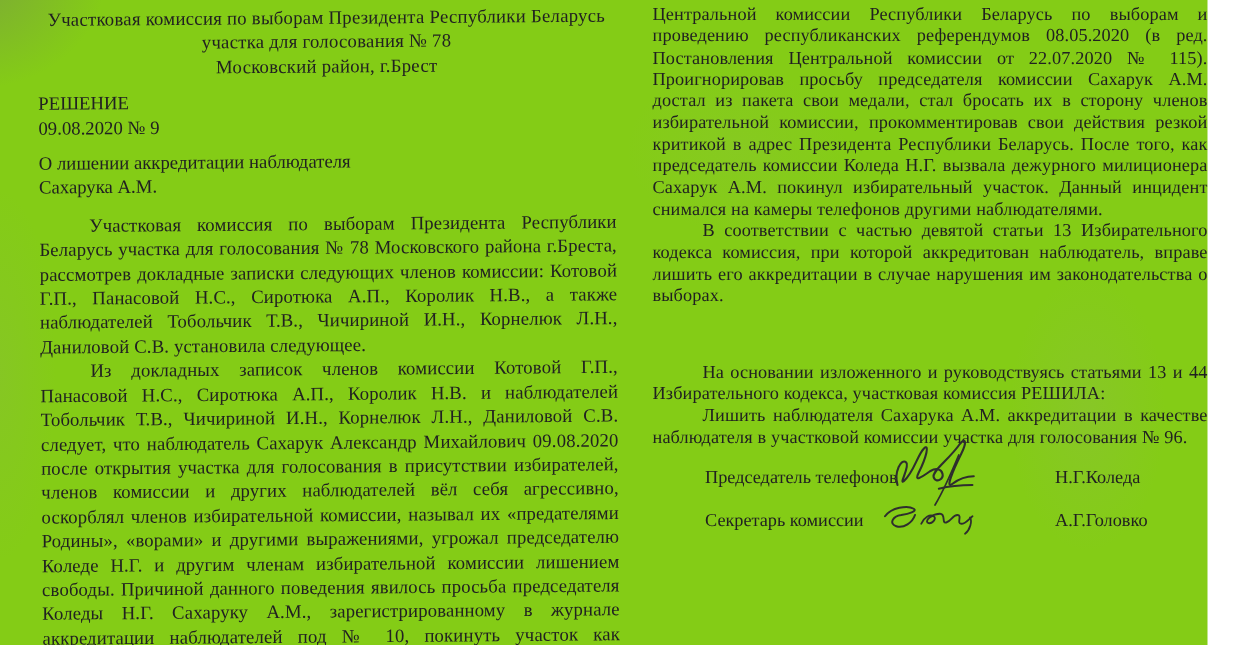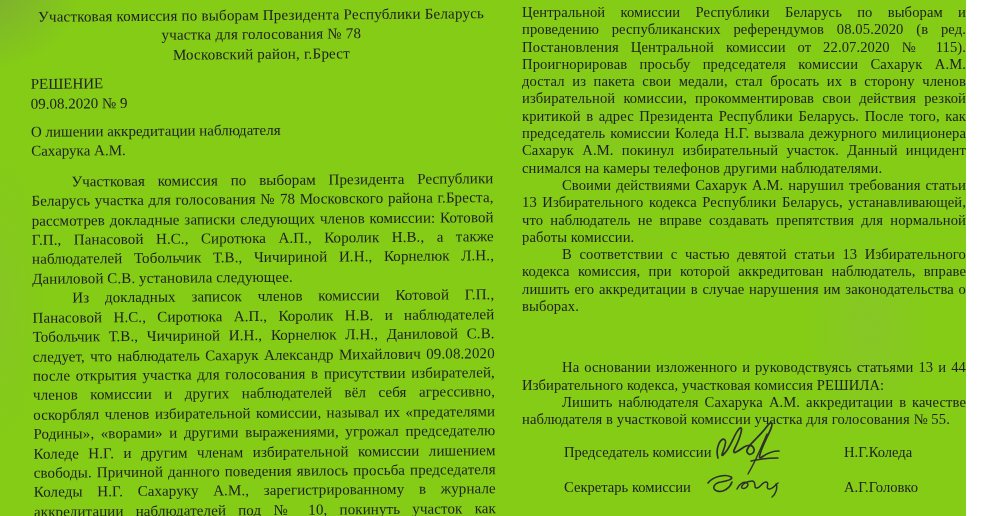--- a/index.html
+++ b/index.html
@@ -62,27 +62,26 @@
     <div class="subject">
       <div>О лишении аккредитации наблюдателя</div>
       <div>Сахарука А.М.</div>
     </div>
     <p class="para indent para-first">Участковая комиссия по выборам Президента Республики Беларусь участка для голосования № 78 Московского района г.Бреста, рассмотрев докладные записки следующих членов комиссии: Котовой Г.П., Панасовой Н.С., Сиротюка А.П., Королик Н.В., а также наблюдателей Тобольчик Т.В., Чичириной И.Н., Корнелюк Л.Н., Даниловой С.В. установила следующее.</p>
     <p class="para indent">Из докладных записок членов комиссии Котовой Г.П., Панасовой Н.С., Сиротюка А.П., Королик Н.В. и наблюдателей Тобольчик Т.В., Чичириной И.Н., Корнелюк Л.Н., Даниловой С.В. следует, что наблюдатель Сахарук Александр Михайлович 09.08.2020 после открытия участка для голосования в присутствии избирателей, членов комиссии и других наблюдателей вёл себя агрессивно, оскорблял членов избирательной комиссии, называл их «предателями Родины», «ворами» и другими выражениями, угрожал председателю Коледе Н.Г. и другим членам избирательной комиссии лишением свободы. Причиной данного поведения явилось просьба председателя Коледы Н.Г. Сахаруку А.М., зарегистрированному в журнале аккредитации наблюдателей под № 10, покинуть участок как наблюдателю в связи с Постановлением</p>
   </div>
 
   <div class="col col-right">
     <p class="para">Центральной комиссии Республики Беларусь по выборам и проведению республиканских референдумов 08.05.2020 (в ред. Постановления Центральной комиссии от 22.07.2020 № 115). Проигнорировав просьбу председателя комиссии Сахарук А.М. достал из пакета свои медали, стал бросать их в сторону членов избирательной комиссии, прокомментировав свои действия резкой критикой в адрес Президента Республики Беларусь. После того, как председатель комиссии Коледа Н.Г. вызвала дежурного милиционера Сахарук А.М. покинул избирательный участок. Данный инцидент снимался на камеры телефонов другими наблюдателями.</p>
-    <p class="para indent">Своими действиями Сахарук А.М. нарушил требования статьи 13 Избирательного кодекса Республики Беларусь, устанавливающей, что наблюдатель не вправе создавать препятствия для нормальной работы комиссии.</p>
     <p class="para indent">В соответствии с частью девятой статьи 13 Избирательного кодекса комиссия, при которой аккредитован наблюдатель, вправе лишить его аккредитации в случае нарушения им законодательства о выборах.</p>
     <p class="para indent gap-before">На основании изложенного и руководствуясь статьями 13 и 44 Избирательного кодекса, участковая комиссия РЕШИЛА:</p>
-    <p class="para indent">Лишить наблюдателя Сахарука А.М. аккредитации в качестве наблюдателя в участковой комиссии участка для голосования № 55.</p>
+    <p class="para indent">Лишить наблюдателя Сахарука А.М. аккредитации в качестве наблюдателя в участковой комиссии участка для голосования № 96.</p>
 
     <div class="sig-row sig-row-1">
-      <span class="sig-role">Председатель комиссии</span>
+      <span class="sig-role">Председатель телефонов</span>
       <span class="sig-scribble sig-scribble-1">
         <svg viewBox="0 0 110 56">
           <path d="M14 38 C11 28, 17 16, 21 20 C24 23, 15 38, 19 35 C27 28, 30 14, 35 9 C40 4, 37 16, 31 28 C27 36, 33 32, 40 27 C45 24, 49 25, 50 29 C51 33, 45 37, 43 32 C41 27, 55 18, 64 5 C68 0, 70 3, 65 13 C58 27, 52 42, 58 37 C62 34, 68 31, 75 31" stroke-width="1.7"></path>
           <path d="M47 41 C55 39, 66 38, 74 38" stroke-width="1.5"></path>
           <path d="M63 14 C58 26, 50 44, 44 54" stroke-width="1.4"></path>
         </svg>
       </span>
       <span class="sig-name">Н.Г.Коледа</span>
     </div>
 

